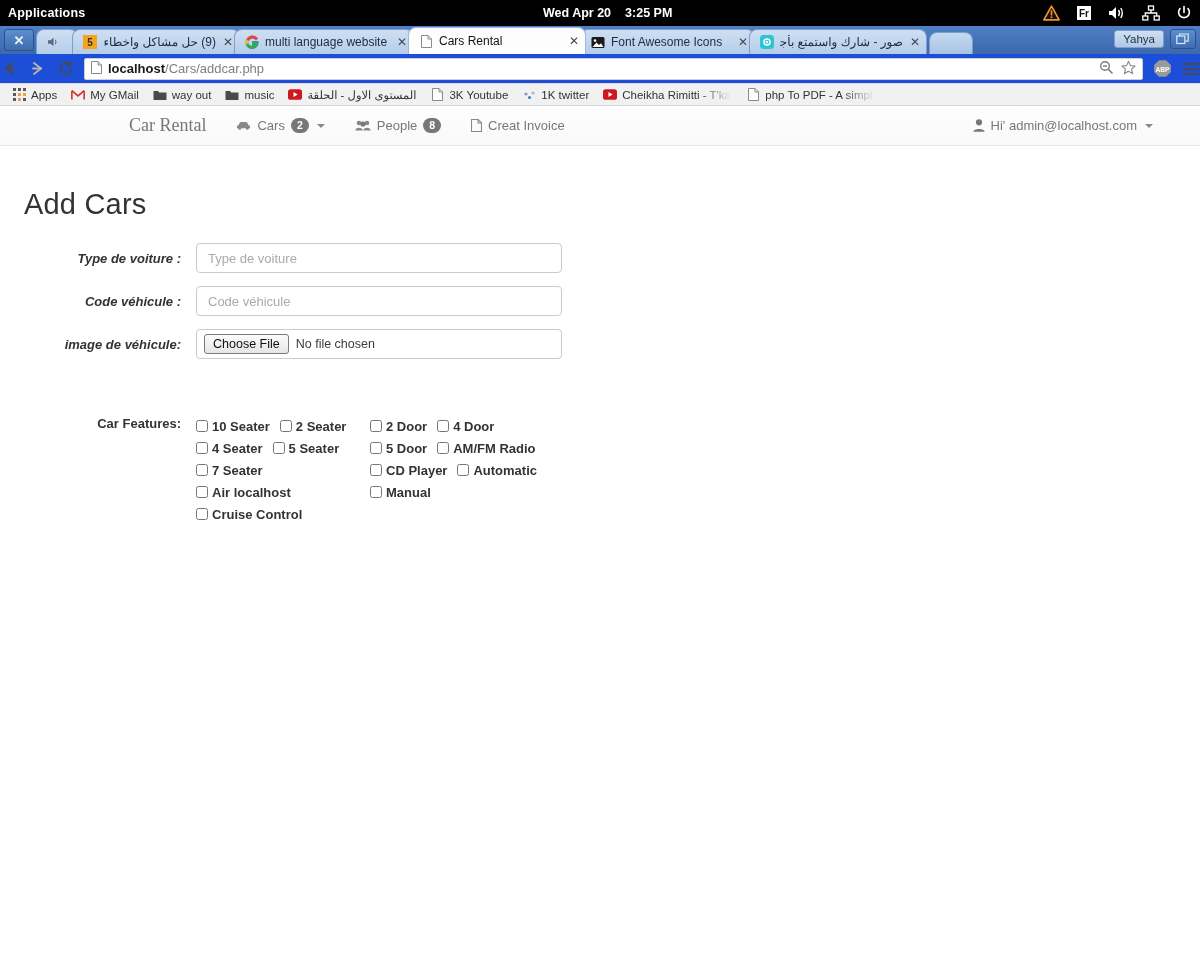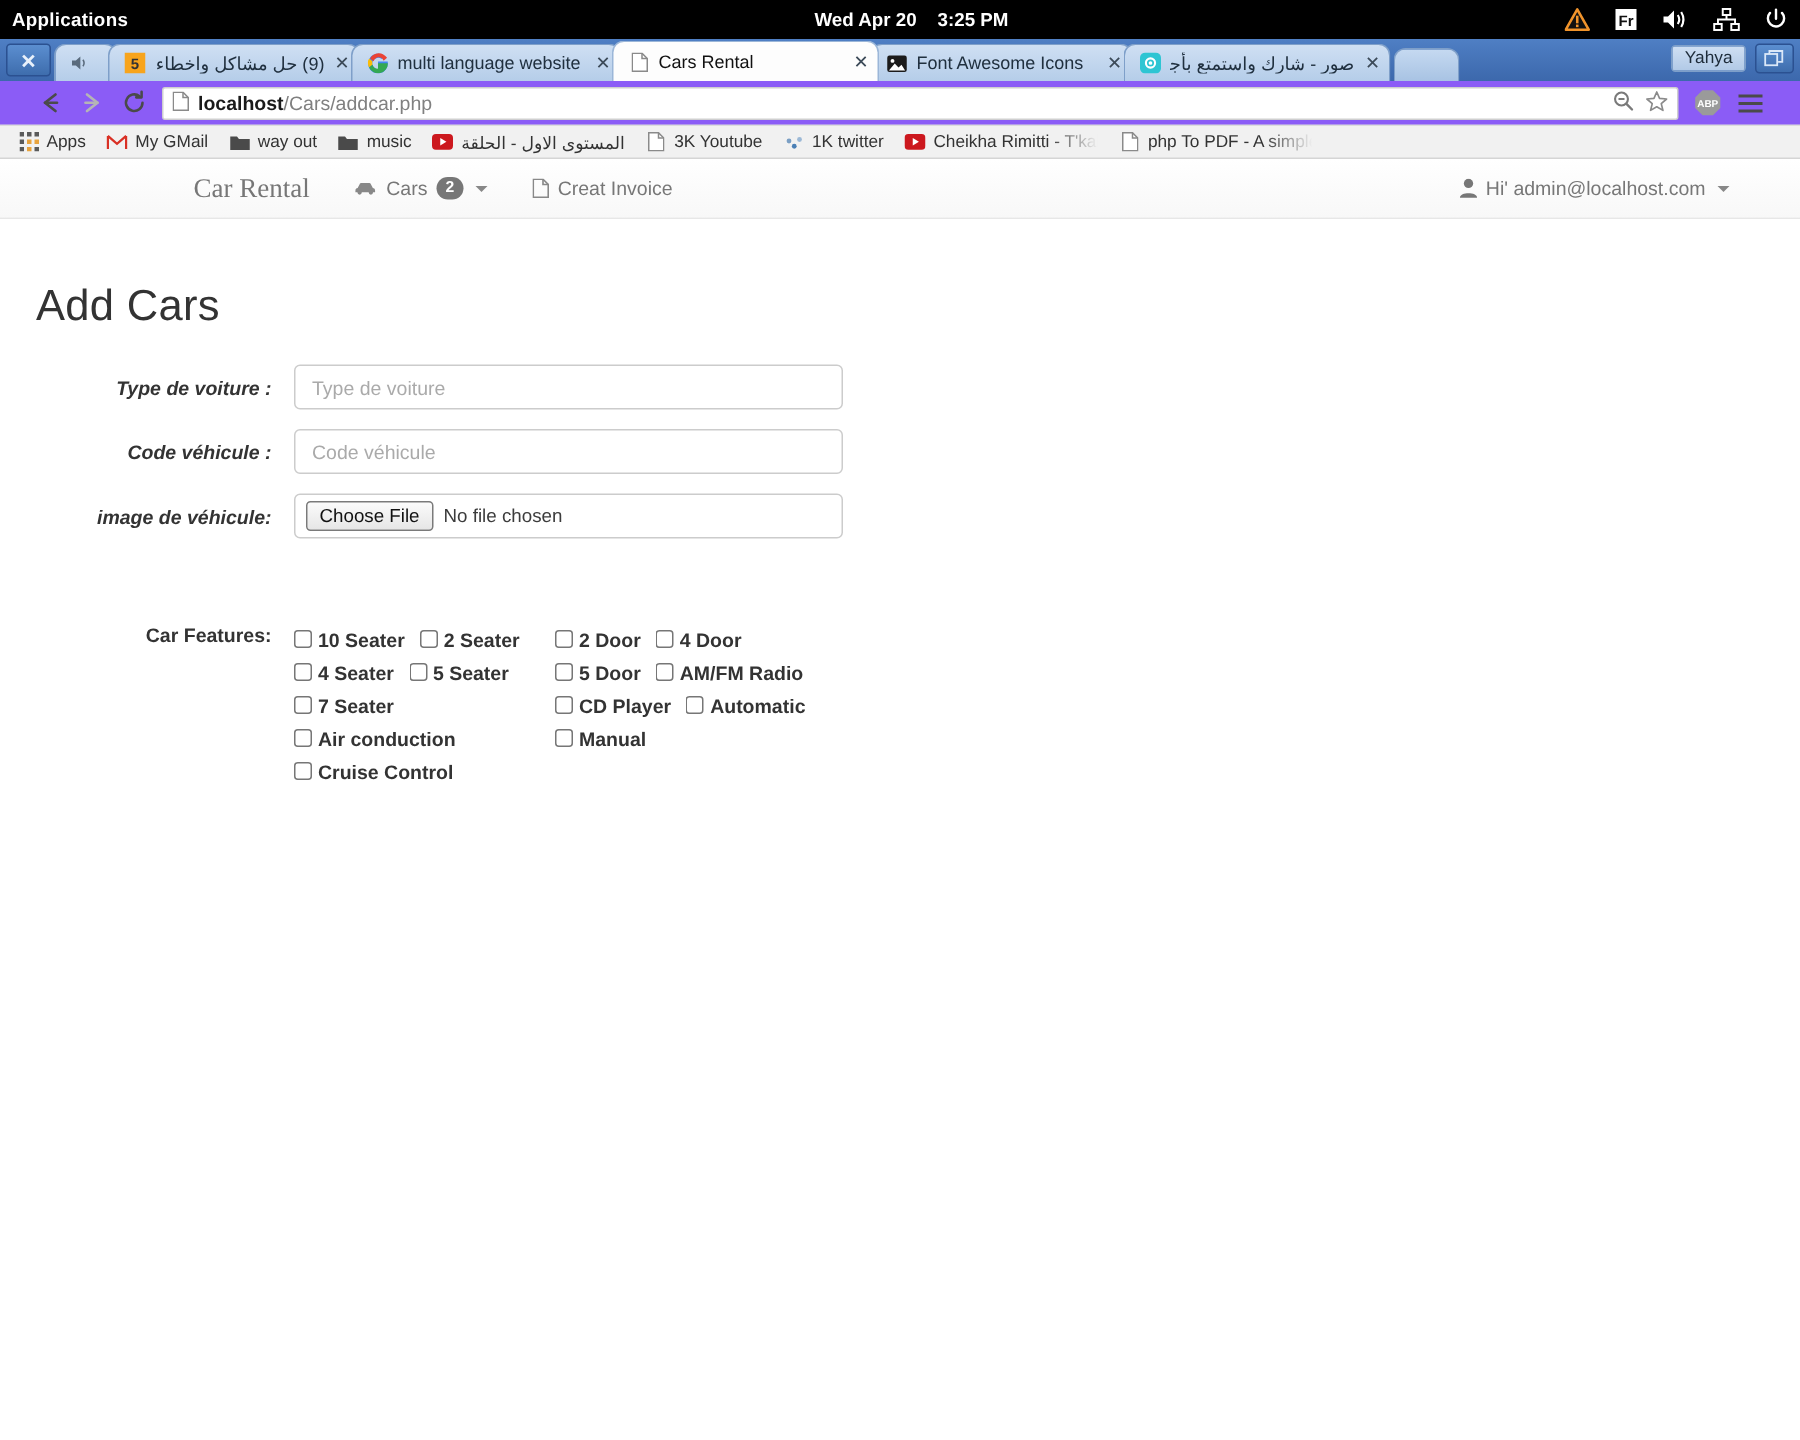--- a/index.html
+++ b/index.html
@@ -103,23 +103,23 @@
   }
   .restore-btn {
     width: 26px; height: 20px;
     background: linear-gradient(#5b8ed0,#3e6dad);
     border: 1px solid #2b5191; border-radius: 3px;
     display: flex; align-items: center; justify-content: center;
   }
 
   
   #omnibox-row {
-    height: 30px; background: #8b5cf6;
+    height: 30px; background: #1d4ed8;
     border-bottom: 1px solid #dcdcdc;
-    display: flex; align-items: center; padding: 0 24px; gap: 10px;
+    display: flex; align-items: center; padding: 0 0; gap: 10px;
   }
   .nav-btn { color: #4a4a4a; display: flex; align-items: center; justify-content: center; width: 18px; }
   .nav-btn.disabled { color: #b5b5b5; }
   #urlbox {
     flex: 1 1 auto; height: 22px;
     background: #ffffff; border: 1px solid #cfcfcf; border-radius: 2px;
     display: flex; align-items: center; padding: 0 6px; gap: 6px;
     font-size: 13px;
   }
   #urlbox .url-text { color: #808080; }
@@ -527,20 +527,33 @@
                   <circle cx="4" cy="8.6" r="1.5" fill="#888"></circle>
                   <circle cx="12" cy="8.6" r="1.5" fill="#888"></circle>
                 </svg>
               </span>
               <span>Cars</span>
               <span class="badge-pill">2</span>
               <span class="caret-dn"></span>
             </span>
             <span class="nav-link">
               <span class="fa" style="display: inline-flex; align-items: center; justify-content: center;">
+                <svg width="16" height="11" viewBox="0 0 16 11">
+                  <circle cx="4" cy="3" r="2.3" fill="#888"></circle>
+                  <circle cx="12" cy="3" r="2.3" fill="#888"></circle>
+                  <circle cx="8" cy="4" r="2.6" fill="#777"></circle>
+                  <path d="M0.3 10.5 C0.3 6.9 7.7 6.9 7.7 10.5 Z" fill="#888"></path>
+                  <path d="M8.3 10.5 C8.3 6.9 15.7 6.9 15.7 10.5 Z" fill="#888"></path>
+                </svg>
+              </span>
+              <span>People</span>
+              <span class="badge-pill">8</span>
+            </span>
+            <span class="nav-link">
+              <span class="fa" style="display: inline-flex; align-items: center; justify-content: center;">
                 <svg width="11" height="13" viewBox="0 0 11 13">
                   <path d="M0.5 0.5 H7 L10.5 4 V12.5 H0.5 Z" fill="none" stroke="#888" stroke-width="1.1"></path>
                   <path d="M7 0.5 V4 H10.5" fill="none" stroke="#888" stroke-width="1.1"></path>
                 </svg>
               </span>
               <span>Creat Invoice</span>
             </span>
           </span>
         <span class="nav-right">
           <span class="nav-link">
@@ -604,21 +617,21 @@
               </div>
               <div class="feat-line">
                 <span class="feat-item">
                   <input type="checkbox" style="">
                   <label>7 Seater</label>
                 </span>
               </div>
               <div class="feat-line">
                 <span class="feat-item">
                   <input type="checkbox" style="">
-                  <label>Air conduction</label>
+                  <label>Air localhost</label>
                 </span>
               </div>
               <div class="feat-line">
                 <span class="feat-item">
                   <input type="checkbox" style="">
                   <label>Cruise Control</label>
                 </span>
               </div>
             </div>
           <div class="feat-col col-b" id="feat-col-b">

